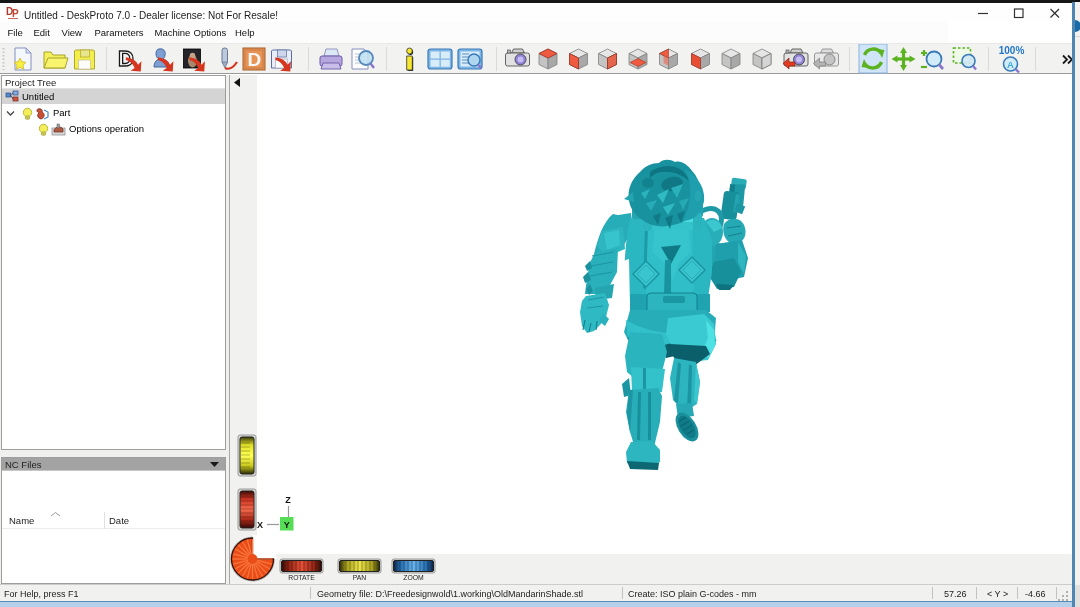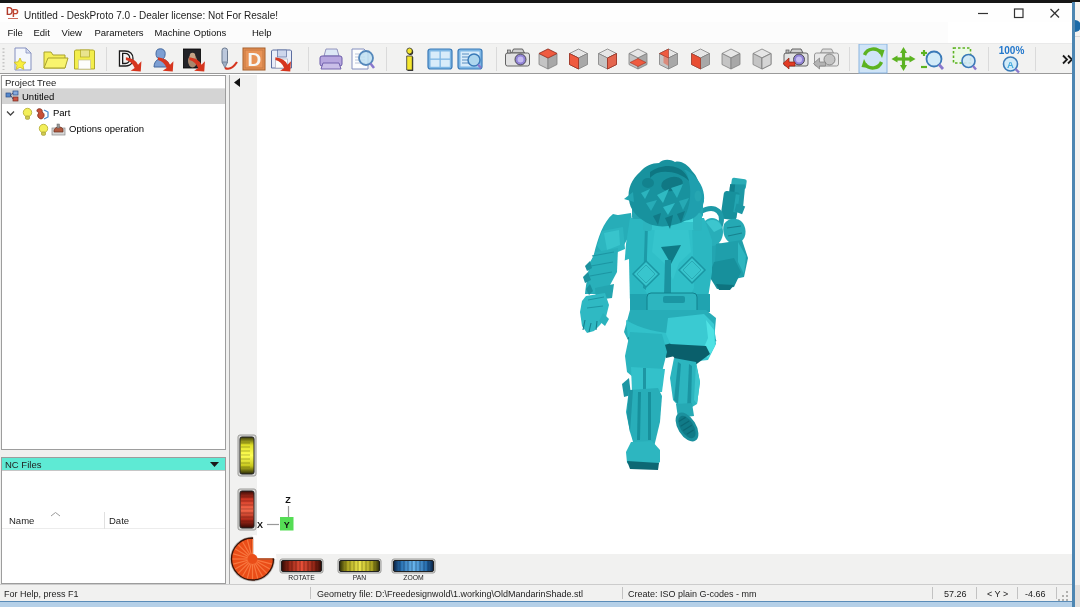--- a/index.html
+++ b/index.html
@@ -12,21 +12,21 @@
   #menubar { left:0; top:22px; width:948px; height:21px; background:#fcfcfc; }
   .menu { position:absolute; top:5px; font-size:9.5px; color:#111; }
   #toolbar { left:0; top:43px; width:1072px; height:31px; background:#f2f2f1; border-top:1px solid #e9e9e9; border-bottom:1px solid #9a9a9a; }
   #leftpanel { left:0; top:75px; width:229px; height:509px; background:#f0f0ef; }
   #treebox { left:1px; top:0px; width:225px; height:375px; background:#fff; border:1px solid #9d9d9d; }
   #treehead { left:0; top:0; width:223px; height:13px; background:#fff; border-bottom:1px solid #e3e3e3;text-align:center; }
   #treehead span { position:absolute; left:3px; top:1px; font-size:9.5px; color:#222; }
   .trow { position:absolute; left:0; width:223px; height:15px; }
   .trow span { position:absolute; top:2px; font-size:9.5px; color:#000; }
   #ncbox { left:1px; top:382px; width:225px; height:127px; background:#fff; border:1px solid #9d9d9d; }
-  #nchead { left:0; top:0; width:223px; height:13px; background:#5eead4; border-bottom:1px solid #c6c6c6;text-align:center; }
+  #nchead { left:0; top:0; width:223px; height:13px; background:#a3a3a3; border-bottom:1px solid #c6c6c6;text-align:center; }
   #nchead span { position:absolute; left:3px; top:1px; font-size:9.5px; color:#222; }
   #nccols { left:0; top:14px; width:223px; height:17px; border-bottom:1px solid #ececec;margin-top:40px; }
   #nccols span { position:absolute; top:3px; font-size:9.5px; color:#222; }
   #viewport { left:229px; top:75px; width:843px; height:509px; background:#fff; border-left:1px solid #a8a8a8; }
   #vleftstrip { left:0; top:0; width:27px; height:509px; background:#f1f1f0; }
   #vbotstrip { left:0; top:479px; width:843px; height:30px; background:#f1f1f0; }
   #statusbar { left:0; top:584px; width:1072px; height:17px; background:#f1f1f0; border-top:1px solid #cccccc; }
   .st { position:absolute; top:3.5px; font-size:9px; color:#222; }
   .ssep { position:absolute; top:2px; width:1px; height:12px; background:#c2c2c2; }
   #botblue { left:0; top:601px; width:1072px; height:6px; background:#b5d0e8; border-top:1px solid #5a8cb8; }
@@ -53,21 +53,21 @@
     </svg>
   </div>
 
   <div id="menubar" class="abs">
     <span class="menu" style="left:7.5px">File</span>
     <span class="menu" style="left:33.5px">Edit</span>
     <span class="menu" style="left:61.5px">View</span>
     <span class="menu" style="left:94.5px">Parameters</span>
     <span class="menu" style="left:154.5px">Machine</span>
     <span class="menu" style="left:193.5px">Options</span>
-    <span class="menu" style="left:252px">Help</span>
+    <span class="menu" style="left:235px">Help</span>
   </div>
 
   <div id="toolbar" class="abs"></div>
   <svg class="abs" style="left:0;top:44px" width="1072" height="30" viewBox="0 0 1072 30">
     <defs>
       <g id="cube">
         <path d="M0,-10 L9,-5.5 0,-1 -9,-5.5 Z" fill="#e6e6e6" stroke="#808080" stroke-width="0.8"></path>
         <path d="M-9,-5.5 L0,-1 0,10 -9,5.5 Z" fill="#c4c4c4" stroke="#808080" stroke-width="0.8"></path>
         <path d="M0,-1 L9,-5.5 9,5.5 0,10 Z" fill="#a8a8a8" stroke="#808080" stroke-width="0.8"></path>
       </g>

